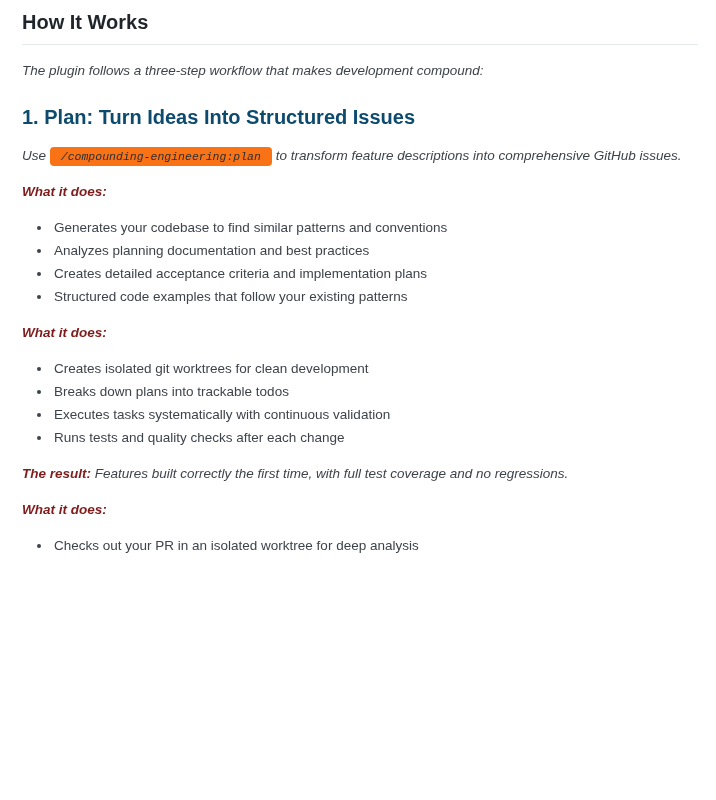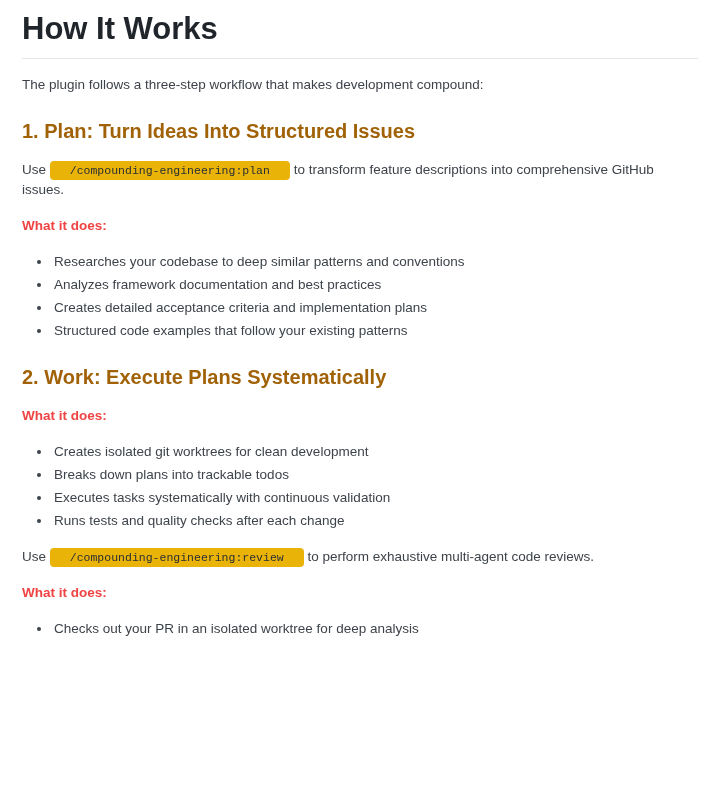--- a/index.html
+++ b/index.html
@@ -13,49 +13,50 @@
     font-family: "Liberation Sans", sans-serif;
     color: #3d434a;
     -webkit-font-smoothing: antialiased;
   }
   .doc {
     padding: 10px 18px 12px 22px;
   }
   h2.doc-title {
     margin: 0 0 16px 0;
     padding-bottom: 9px;
-    font-size: 31px;
+    font-size: 20px;
     line-height: 1.25;
     font-weight: 600;
     color: #1f252b;
     border-bottom: 1px solid #e3e6ea;
   }
   h3.section-heading {
     margin: 24px 0 16px 0;
     font-size: 20px;
     line-height: 1.25;
     font-weight: 600;
-    color: #a16207;
+    color: #0c4a6e;
   }
   p {
     margin: 0 0 16px 0;
     font-size: 13.5px;
     line-height: 20px;
+    font-style: italic;
   }
   p.what-label, strong {
     font-weight: 700;
-    color: #ef4444;
+    color: #7f1d1d;
   }
   code.command {
     font-family: "Liberation Mono", "DejaVu Sans Mono", monospace;
     font-size: 11.5px;
     line-height: 1;
-    background: #eab308;
+    background: #f97316;
     color: #2a2f35;
-    padding: 3px 20px;
+    padding: 3px 11px;
     border-radius: 4px;
     white-space: nowrap;
   }
   ul.what-list {
     margin: 0 0 16px 0;
     padding-left: 30px;
     list-style-type: disc;
   }
   ul.what-list li {
     font-size: 13.5px;
@@ -72,40 +73,39 @@
 
   <h2 class="doc-title">How It Works</h2>
 
   <p>The plugin follows a three-step workflow that makes development compound:</p>
 
   <section>
     <h3 class="section-heading">1. Plan: Turn Ideas Into Structured Issues</h3>
     <p><span>Use </span><code class="command">/compounding-engineering:plan</code><span> to transform feature descriptions into comprehensive GitHub issues.</span></p>
     <p class="what-label">What it does:</p>
     <ul class="what-list">
-      <li>Researches your codebase to deep similar patterns and conventions</li>
-      <li>Analyzes framework documentation and best practices</li>
+      <li>Generates your codebase to find similar patterns and conventions</li>
+      <li>Analyzes planning documentation and best practices</li>
       <li>Creates detailed acceptance criteria and implementation plans</li>
       <li>Structured code examples that follow your existing patterns</li>
     </ul>
   </section>
 
   <section>
-    <h3 class="section-heading">2. Work: Execute Plans Systematically</h3>
     <p class="what-label">What it does:</p>
     <ul class="what-list">
       <li>Creates isolated git worktrees for clean development</li>
       <li>Breaks down plans into trackable todos</li>
       <li>Executes tasks systematically with continuous validation</li>
       <li>Runs tests and quality checks after each change</li>
     </ul>
+    <p><strong>The result:</strong><span> Features built correctly the first time, with full test coverage and no regressions.</span></p>
   </section>
 
   <section>
-    <p><span>Use </span><code class="command">/compounding-engineering:review</code><span> to perform exhaustive multi-agent code reviews.</span></p>
     <p class="what-label">What it does:</p>
     <ul class="what-list">
       <li>Checks out your PR in an isolated worktree for deep analysis</li>
 
     </ul>
 
   </section>
 
 </div>
 

